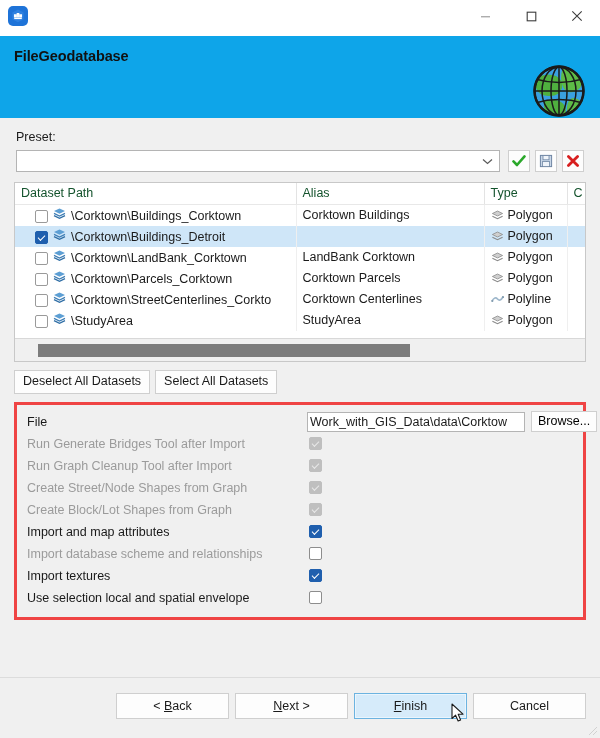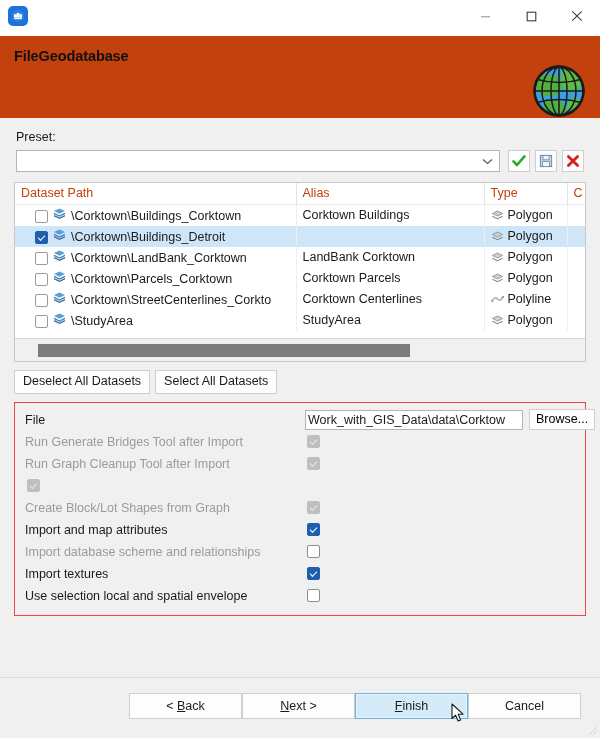--- a/index.html
+++ b/index.html
@@ -44,21 +44,21 @@
     width: 46px; height: 32px;
     display: flex; align-items: center; justify-content: center;
     color: #404040;
   }
   .win-btn svg { display:block; }
 
   
   .header {
     position: relative;
     padding: 4px 0 0 0;
-    background: #c2410c;
+    background: #0ea5e9;
     height: 82px;
     box-sizing: border-box;
   }
   .header-title {
     font-size: 14.5px;
     font-weight: bold;
     color: #111;
     margin: 8px 0 0 14px;
     letter-spacing: -0.1px;
   }
@@ -143,21 +143,21 @@
   }
   table.dst th {
     text-align: left;
     font-weight: normal;
     background: #ffffff;
     padding: 3px 0 4px 6px;
     border-right: 1px solid #e3e3e3;
     border-bottom: 1px solid #e8e8e8;
     height: 20px;
     box-sizing: border-box;
-    color: #c2410c;
+    color: #14532d;
     white-space: nowrap;
     overflow: hidden;
   }
   table.dst td {
     padding: 0 0 0 6px;
     height: 21px;
     border-right: 1px solid #efefef;
     box-sizing: border-box;
     white-space: nowrap;
     overflow: hidden;
@@ -231,21 +231,21 @@
     padding: 4px 8px 5px 8px;
     box-sizing: border-box;
     font-family: "Liberation Sans", sans-serif;
     line-height: 1;
     white-space: nowrap;
   }
 
   
   .options {
     margin: 8px 14px 0 14px;
-    border: 1px solid #ef4444;
+    border: 3px solid #ef4444;
     background: #f0f0f0;
     padding: 6px 0 8px 0;
     box-sizing: border-box;
   }
   .opt-row {
     display: flex;
     align-items: center;
     height: 22px;
     padding: 0 8px 0 10px;
   }
@@ -286,23 +286,23 @@
   
   .footer {
     position: absolute;
     left: 0; right: 0; bottom: 0;
     height: 60px;
     background: #f0f0f0;
     border-top: 1px solid #dcdcdc;
   }
   .footer-btns {
     display: flex;
-    gap: 0;
-    position: absolute;
-    left: 129px;
+    gap: 6px;
+    position: absolute;
+    left: 116px;
     top: 15px;
   }
   .fbtn {
     width: 113px;
     height: 26px;
     background: #fdfdfd;
     border: 1px solid #cfcfcf;
     font-size: 12.5px;
     color: #1a1a1a;
     display: flex;
@@ -616,20 +616,21 @@
             <span class="cbx disabled"></span>
           </div>
         </div>
         <div class="opt-row">
           <div class="opt-label dim">Run Graph Cleanup Tool after Import</div>
           <div class="opt-ctrl">
             <span class="cbx disabled"></span>
           </div>
         </div>
         <div class="opt-row">
+          <div class="opt-label dim">Create Street/Node Shapes from Graph</div>
           <div class="opt-ctrl">
             <span class="cbx disabled"></span>
           </div>
         </div>
         <div class="opt-row">
           <div class="opt-label dim">Create Block/Lot Shapes from Graph</div>
           <div class="opt-ctrl">
             <span class="cbx disabled"></span>
           </div>
         </div>

